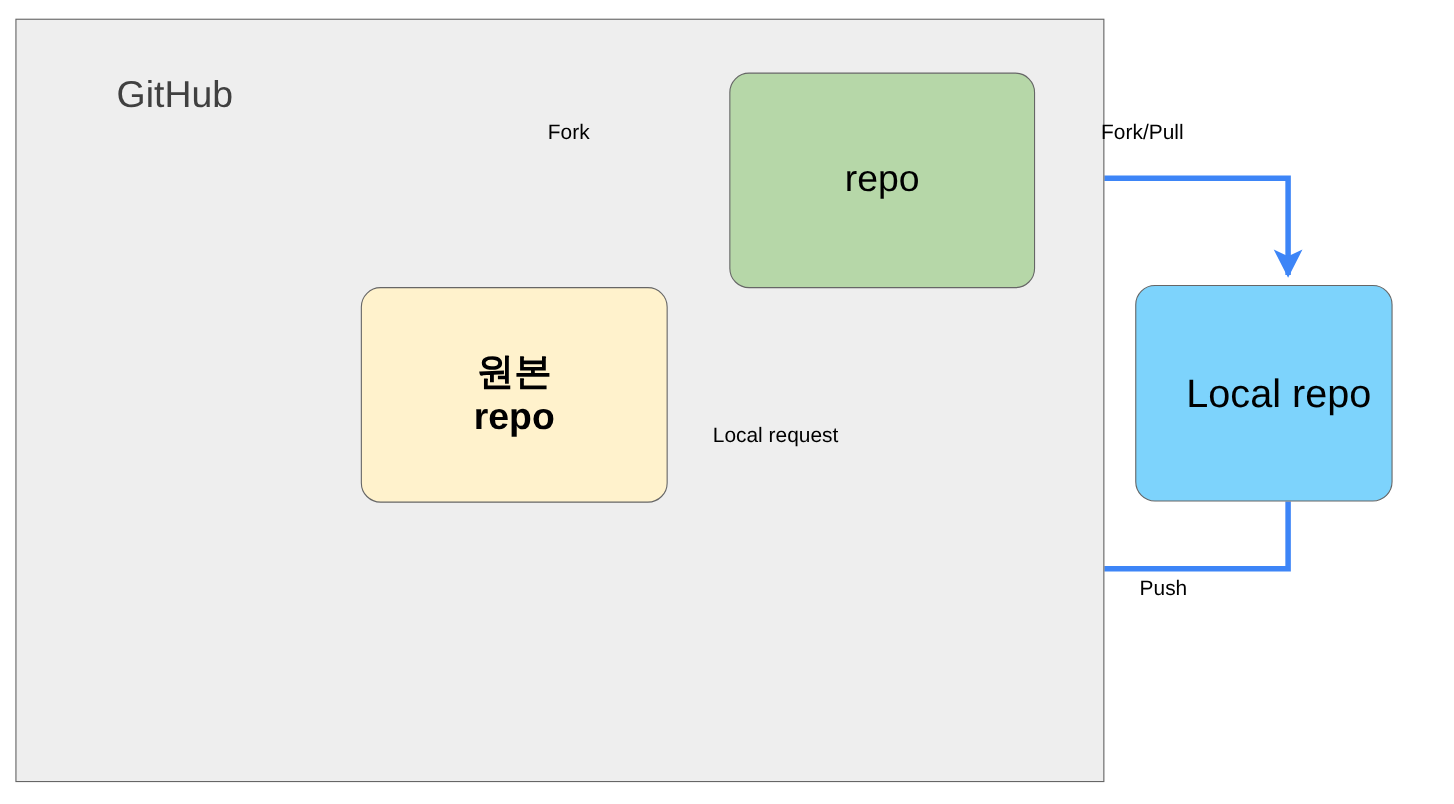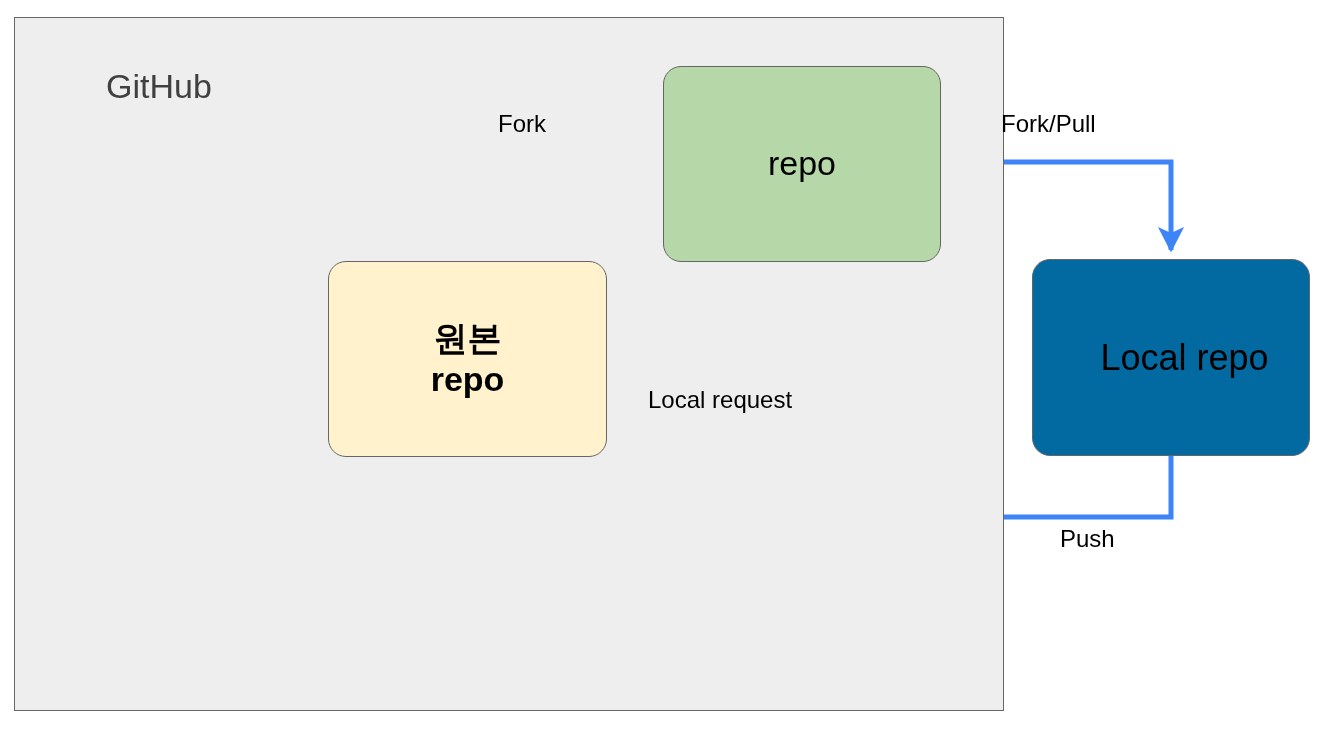--- a/index.html
+++ b/index.html
@@ -73,37 +73,37 @@
     left: 663px;
     top: 66px;
     width: 278px;
     height: 196px;
     background: #b6d7a8;
     font-size: 34px;
   }
   #node-local {
     left: 1032px;
     top: 259px;
-    width: 278px;
+    width: 234px;
     height: 197px;
-    background: #0369a1;
+    background: #7dd3fc;
     font-size: 36px;
     padding-left: 27px;
   }
   .edge-label {
     position: absolute;
-    font-size: 24px;
+    font-size: 19px;
     color: #000000;
     white-space: nowrap;
     z-index: 5;
   }
   #label-fork { left: 498px; top: 110px; }
   #label-clone-pull { left: 1001px; top: 110px; }
   #label-pull-request { left: 648px; top: 386px; }
-  #label-push { left: 1036px; top: 525px; margin-left: 24px; }
+  #label-push { left: 1036px; top: 525px; }
 </style>
 </head>
 <body>
 
 <div id="canvas">
 
   <div id="github-container"></div>
 
   <div id="github-title">GitHub</div>
 

